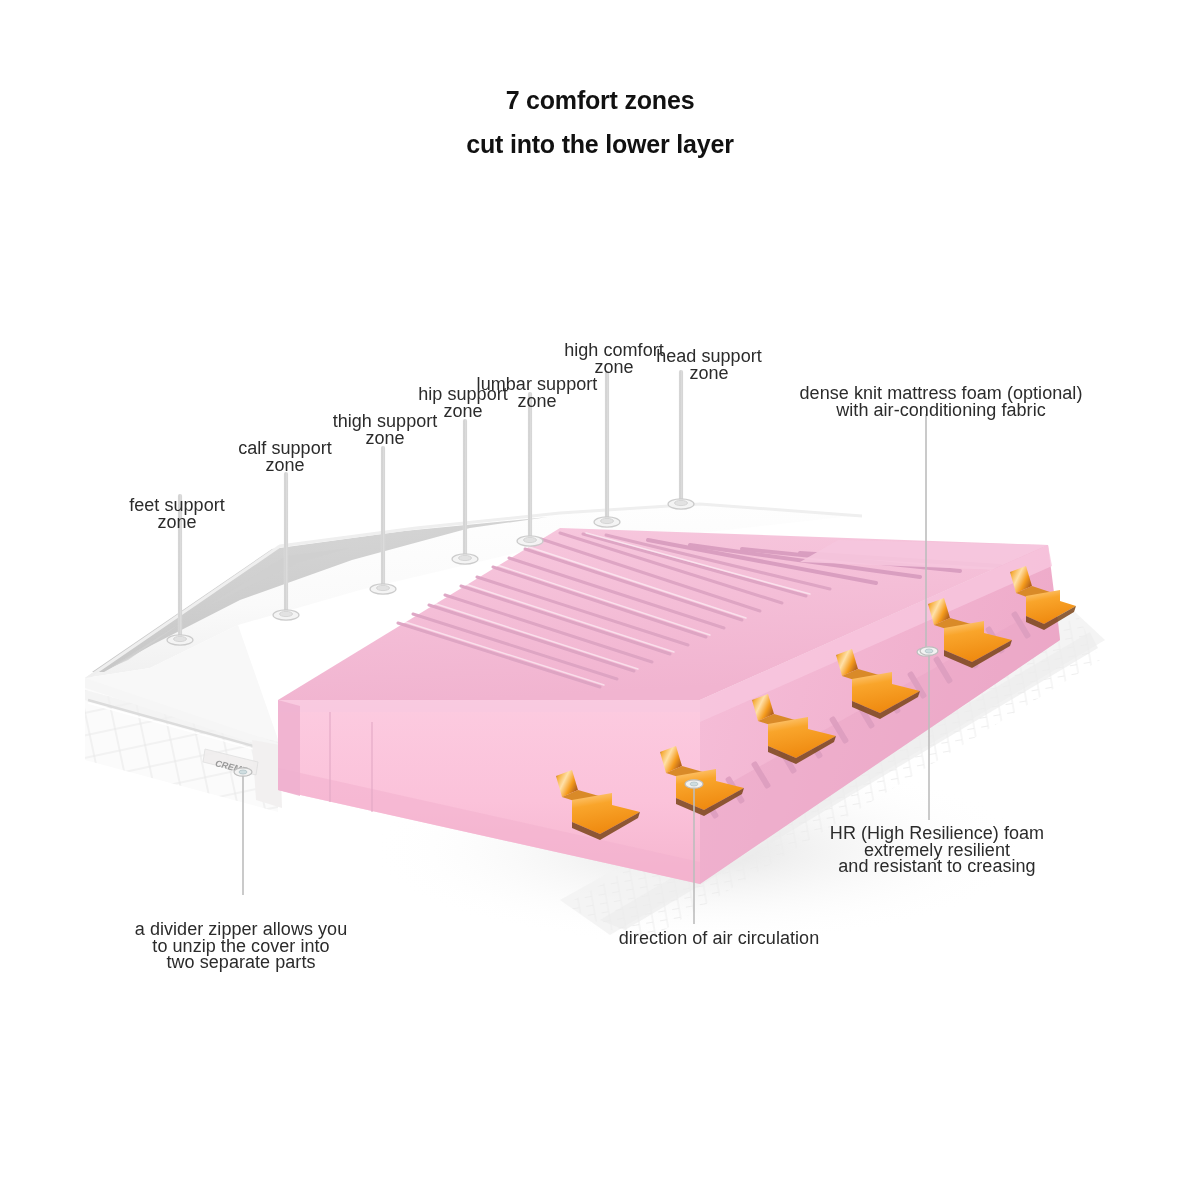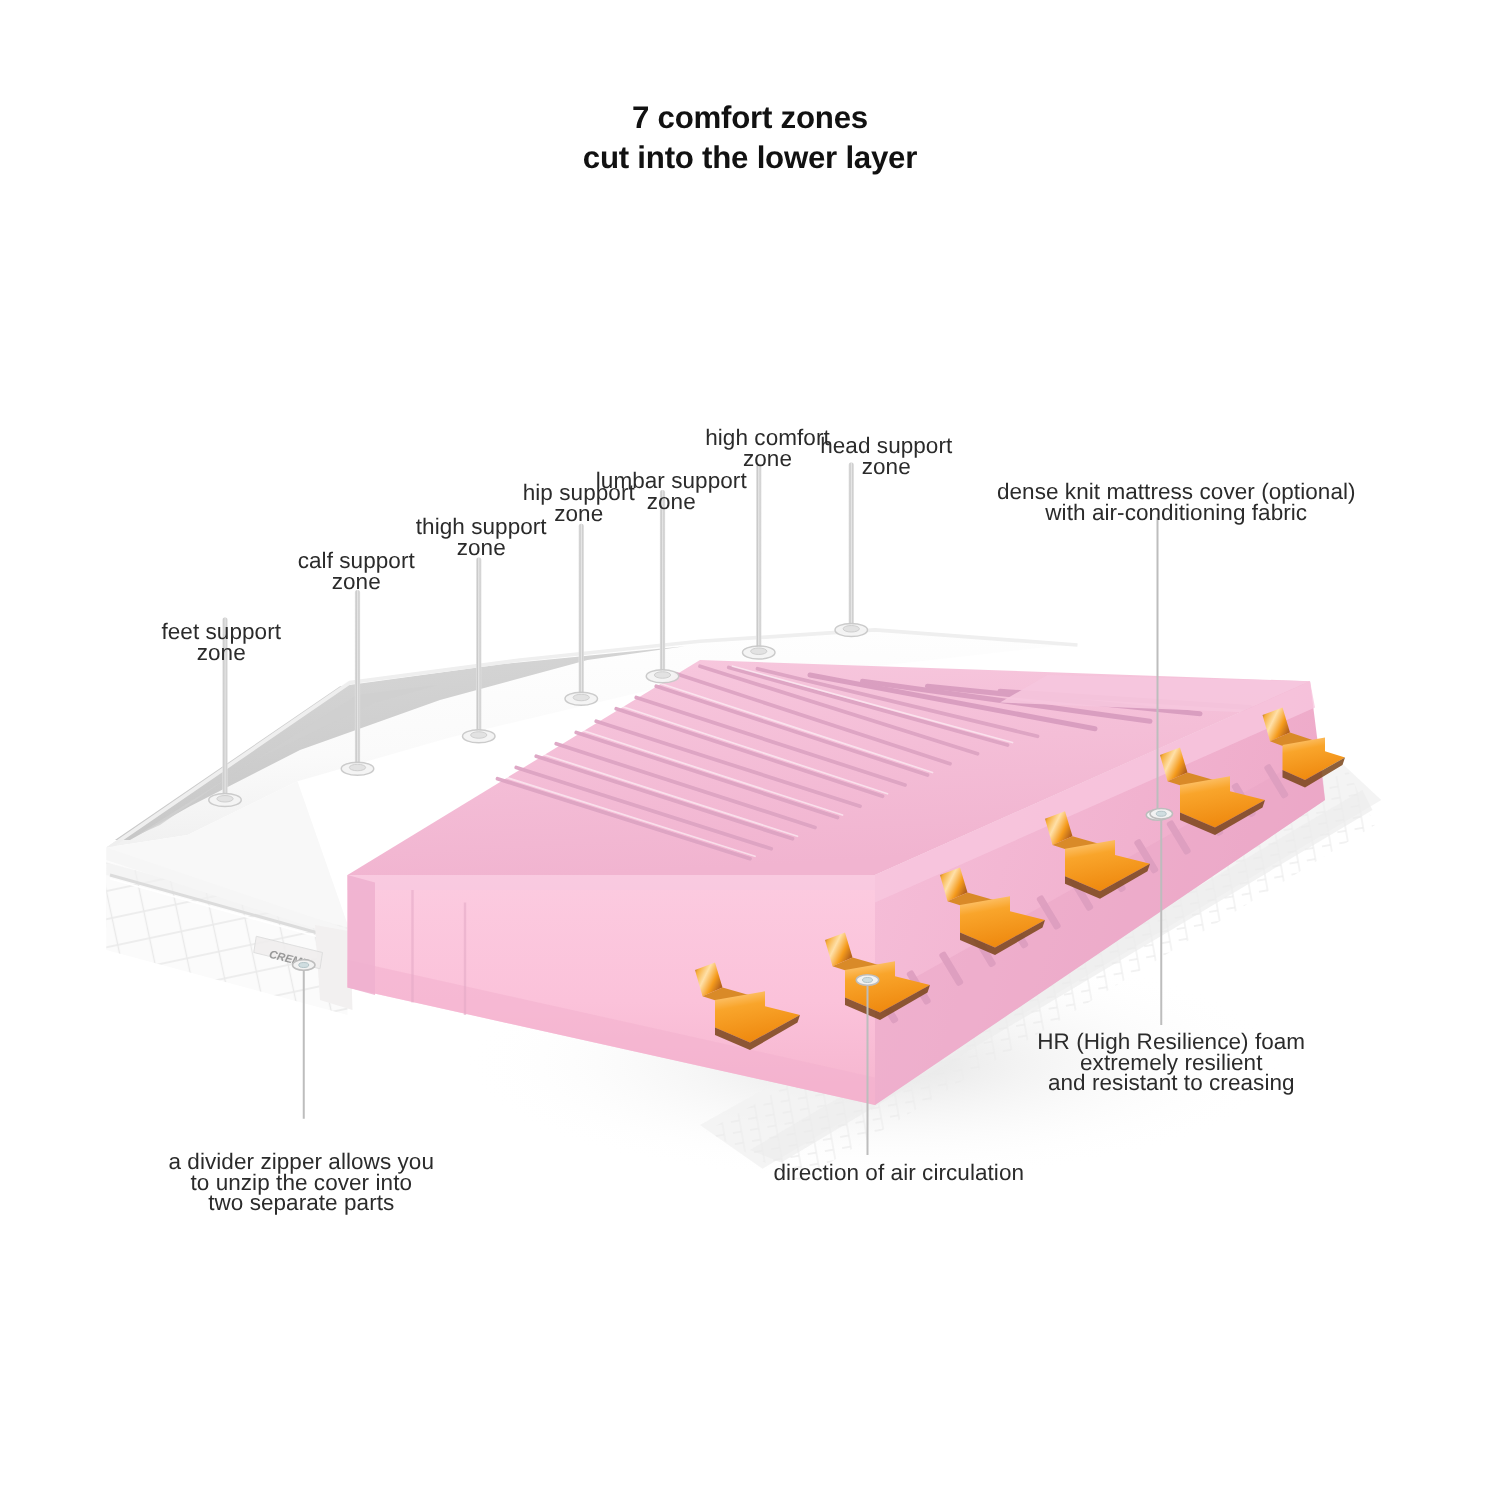--- a/index.html
+++ b/index.html
@@ -8,21 +8,21 @@
     width:1200px;height:1200px;overflow:hidden;
     font-family:"Liberation Sans","DejaVu Sans",sans-serif;
     color:#221f20;
     position:relative;
   }
   #stage{position:absolute;inset:0;width:1200px;height:1200px;}
   #stage svg{display:block;width:1200px;height:1200px;}
 
   .ttl{
     position:absolute;left:0;right:0;top:78px;text-align:center;
-    font-size:25px;font-weight:700;line-height:32px;
+    font-size:25px;font-weight:700;line-height:44px;
     letter-spacing:-0.2px;color:#111111;
     white-space:pre-line;
   }
 
   .cal{
     position:absolute;
     font-size:18px;line-height:16.5px;
     color:#2b2b2b;
     text-align:center;
     white-space:pre-line;
@@ -324,21 +324,21 @@
     <div class="cal l" style="left: 353px; top: 386px; width: 220px;">hip support
 zone</div>
     <div class="cal l" style="left: 427px; top: 376px; width: 220px;">lumbar support
 zone</div>
     <div class="cal l" style="left: 504px; top: 342px; width: 220px;">high comfort
 zone</div>
     <div class="cal l" style="left: 599px; top: 348px; width: 220px;">head support
 zone</div>
   </div>
 <div id="annotation-labels">
-    <div class="cal" style="left: 781px; top: 385px; width: 320px;">dense knit mattress cover (optional)
+    <div class="cal" style="left: 781px; top: 385px; width: 320px;">dense knit mattress foam (optional)
 with air-conditioning fabric</div>
     <div class="cal" style="left: 777px; top: 825px; width: 320px;">HR  (High Resilience) foam
 extremely resilient
 and resistant to creasing</div>
     <div class="cal" style="left: 81px; top: 901px; width: 320px; margin-top: 20px;">a divider zipper allows you
 to unzip the cover into
 two separate parts</div>
     <div class="cal" style="left: 559px; top: 930px; width: 320px;">direction of air circulation</div>
   </div>
 

